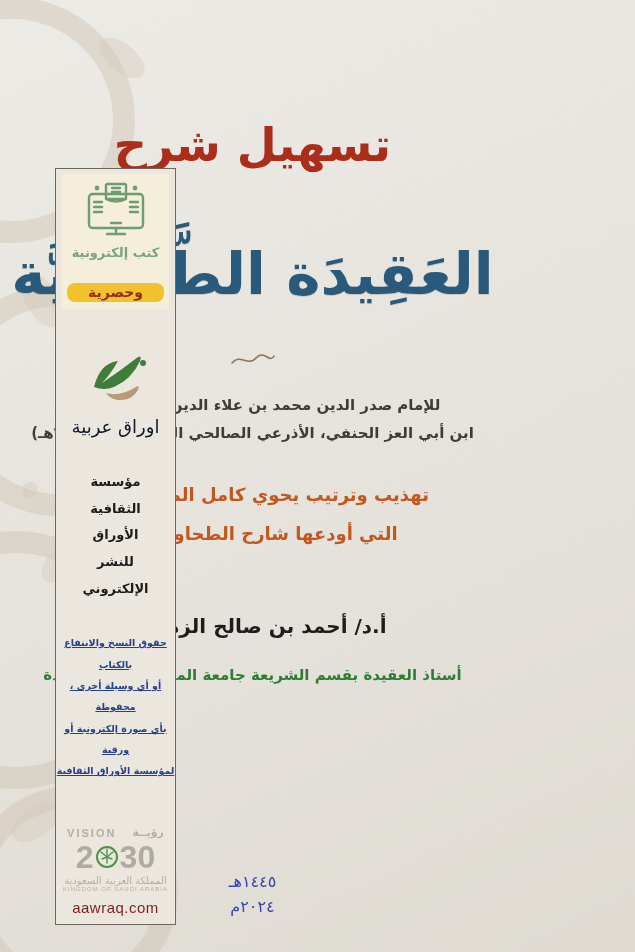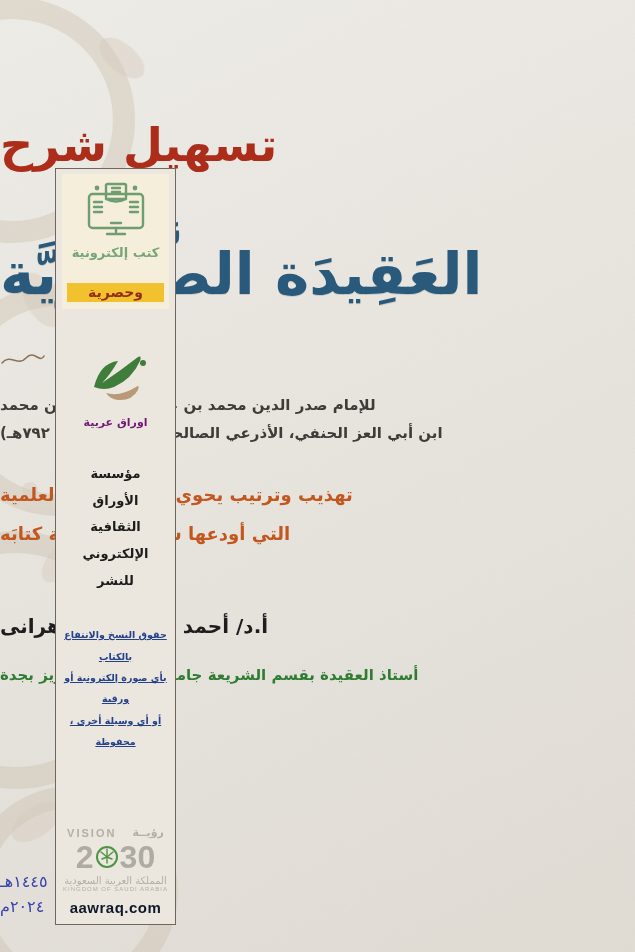--- a/index.html
+++ b/index.html
@@ -8,21 +8,21 @@
 
   .cover {
     position:relative; width:635px; height:952px; margin:0 auto;
     background:linear-gradient(155deg,#eeece7 0%, #e8e5df 45%, #e0dcd4 100%);
     overflow:hidden; direction:rtl;
   }
   .ornament, .texture { position:absolute; inset:0; pointer-events:none; }
   .texture { opacity:.5; }
 
   .main { position:absolute; left:0; top:0; width:505px; height:100%; }
-  .centered { position:absolute; width:100%; text-align:left; }
+  .centered { position:absolute; width:100%; text-align:center; }
 
   .supertitle { top:118px; font-size:46px; font-weight:600; color:#ab2d1a; }
   .main-title { top:240px; font-size:58px; font-weight:bold; color:#295a7c;
                 white-space:nowrap; text-shadow:0 1px 0 rgba(60,40,20,.15); }
   .flourish { top:352px; }
   .author { top:392px; font-size:15px; font-weight:600; color:#3f3b38; line-height:1.85; }
   .subtitle { top:476px; font-size:18px; font-weight:bold; color:#c2571f; line-height:2.15; }
   .prep { top:608px; color:#1d1d1d; }
   .prep-label { font-size:16px; font-weight:600; }
   .prep-name { font-size:20px; font-weight:bold; margin-top:6px; }
@@ -30,36 +30,36 @@
   .years { top:870px; font-size:16px; color:#3743ae; line-height:1.55; font-weight:500; }
 
   .sidebar {
     position:absolute; left:19px; top:168px; width:121px; height:757px;
     border:1px solid #6e675e; background:#ece7de;
     display:flex; flex-direction:column; align-items:center;margin-left:36px;
   }
   .badge { margin-top:5px; width:107px; background:#f4eeda; text-align:center; padding:8px 2px 7px; }
   .badge-l1 { color:#79a578; font-size:13px; font-weight:bold; margin-top:3px; }
   .badge-l2 { display:inline-block; background:#f2c12e; color:#952f1d; font-weight:bold;
-              font-size:14px; padding:1px 21px 2px; margin-top:4px; border-radius:0; }
+              font-size:14px; padding:1px 21px 2px; margin-top:4px; border-radius:8px; }
   .pub-logo { margin-top:44px; text-align:center; }
-  .pub-logo-text { color:#701a75; font-size:11px; margin-top:3px;font-weight:bold; }
+  .pub-logo-text { color:#0f172a; font-size:18px; margin-top:3px; }
   .pub-name { margin-top:32px; font-size:13px; font-weight:bold; color:#1c1c1c;
               line-height:2.05; text-align:center; }
   .copyright { margin-top:30px; font-size:9.5px; font-weight:bold; color:#24418c;
                line-height:2.25; text-align:center;text-decoration:underline; }
   .vision { margin-top:auto; margin-bottom:8px; text-align:center; color:#b2afa6; direction:ltr; }
   .v-top { display:flex; justify-content:center; align-items:center; gap:16px;
            font-size:11px; letter-spacing:2px; font-weight:bold; }
   .v-top .ar { letter-spacing:0; font-family:"DejaVu Sans", sans-serif; }
   .v-year { display:flex; justify-content:center; align-items:center; gap:1px;
             font-size:32px; font-weight:bold; color:#aeaba2; line-height:1; margin-top:2px; }
   .v-country-ar { font-size:10px; margin-top:2px; }
   .v-country-en { font-size:6px; letter-spacing:1px; }
-  .website { margin-top:7px; font-size:15px; font-weight:bold; color:#0f172a; letter-spacing:.5px; }
+  .website { margin-top:7px; font-size:15px; font-weight:normal; color:#7f1d1d; letter-spacing:.5px; }
 </style>
 </head>
 <body>
 
 <div class="cover">
 
   <svg class="ornament" width="635" height="952" viewBox="0 0 635 952">
     <g fill="none" stroke="#d2c7b8" stroke-width="22" opacity="0.5">
       <circle cx="12" cy="120" r="112"></circle>
       <circle cx="58" cy="400" r="105"></circle>
@@ -152,30 +152,31 @@
       <svg width="72" height="56" viewBox="0 0 72 56">
         <path d="M14 34 Q20 10 38 8 Q30 22 22 30 Q40 18 58 4 Q62 2 60 8 Q52 26 34 34 Q24 38 14 34 Z" fill="#3e7d3a"></path>
         <path d="M26 40 Q40 44 56 34 Q60 31 58 37 Q52 48 38 47 Q30 46 26 40 Z" fill="#b89a79"></path>
         <circle cx="63" cy="10" r="3" fill="#3e7d3a"></circle>
       </svg>
       <div class="pub-logo-text">اوراق عربية</div>
     </div>
 
     <div class="pub-name">
       <div>مؤسسة</div>
+      <div>الثقافية</div>
       <div>الأوراق</div>
-      <div>الثقافية</div>
+      <div>للنشر</div>
       <div>الإلكتروني</div>
-      <div>للنشر</div>
     </div>
 
     <div class="copyright">
       <div>حقوق النسخ والانتفاع بالكتاب</div>
+      <div>أو أي وسيلة أخرى ، محفوظة</div>
       <div>بأي صورة إلكترونية أو ورقية</div>
-      <div>أو أي وسيلة أخرى ، محفوظة</div>
+      <div>لمؤسسة الأوراق الثقافية</div>
     </div>
 
     <div class="vision">
       <div class="v-top">
         <span class="latin">VISION</span>
         <span class="ar">رؤيــة</span>
       </div>
       <div class="v-year latin">
         <span>2</span>
         <svg width="24" height="24" viewBox="0 0 24 24">

